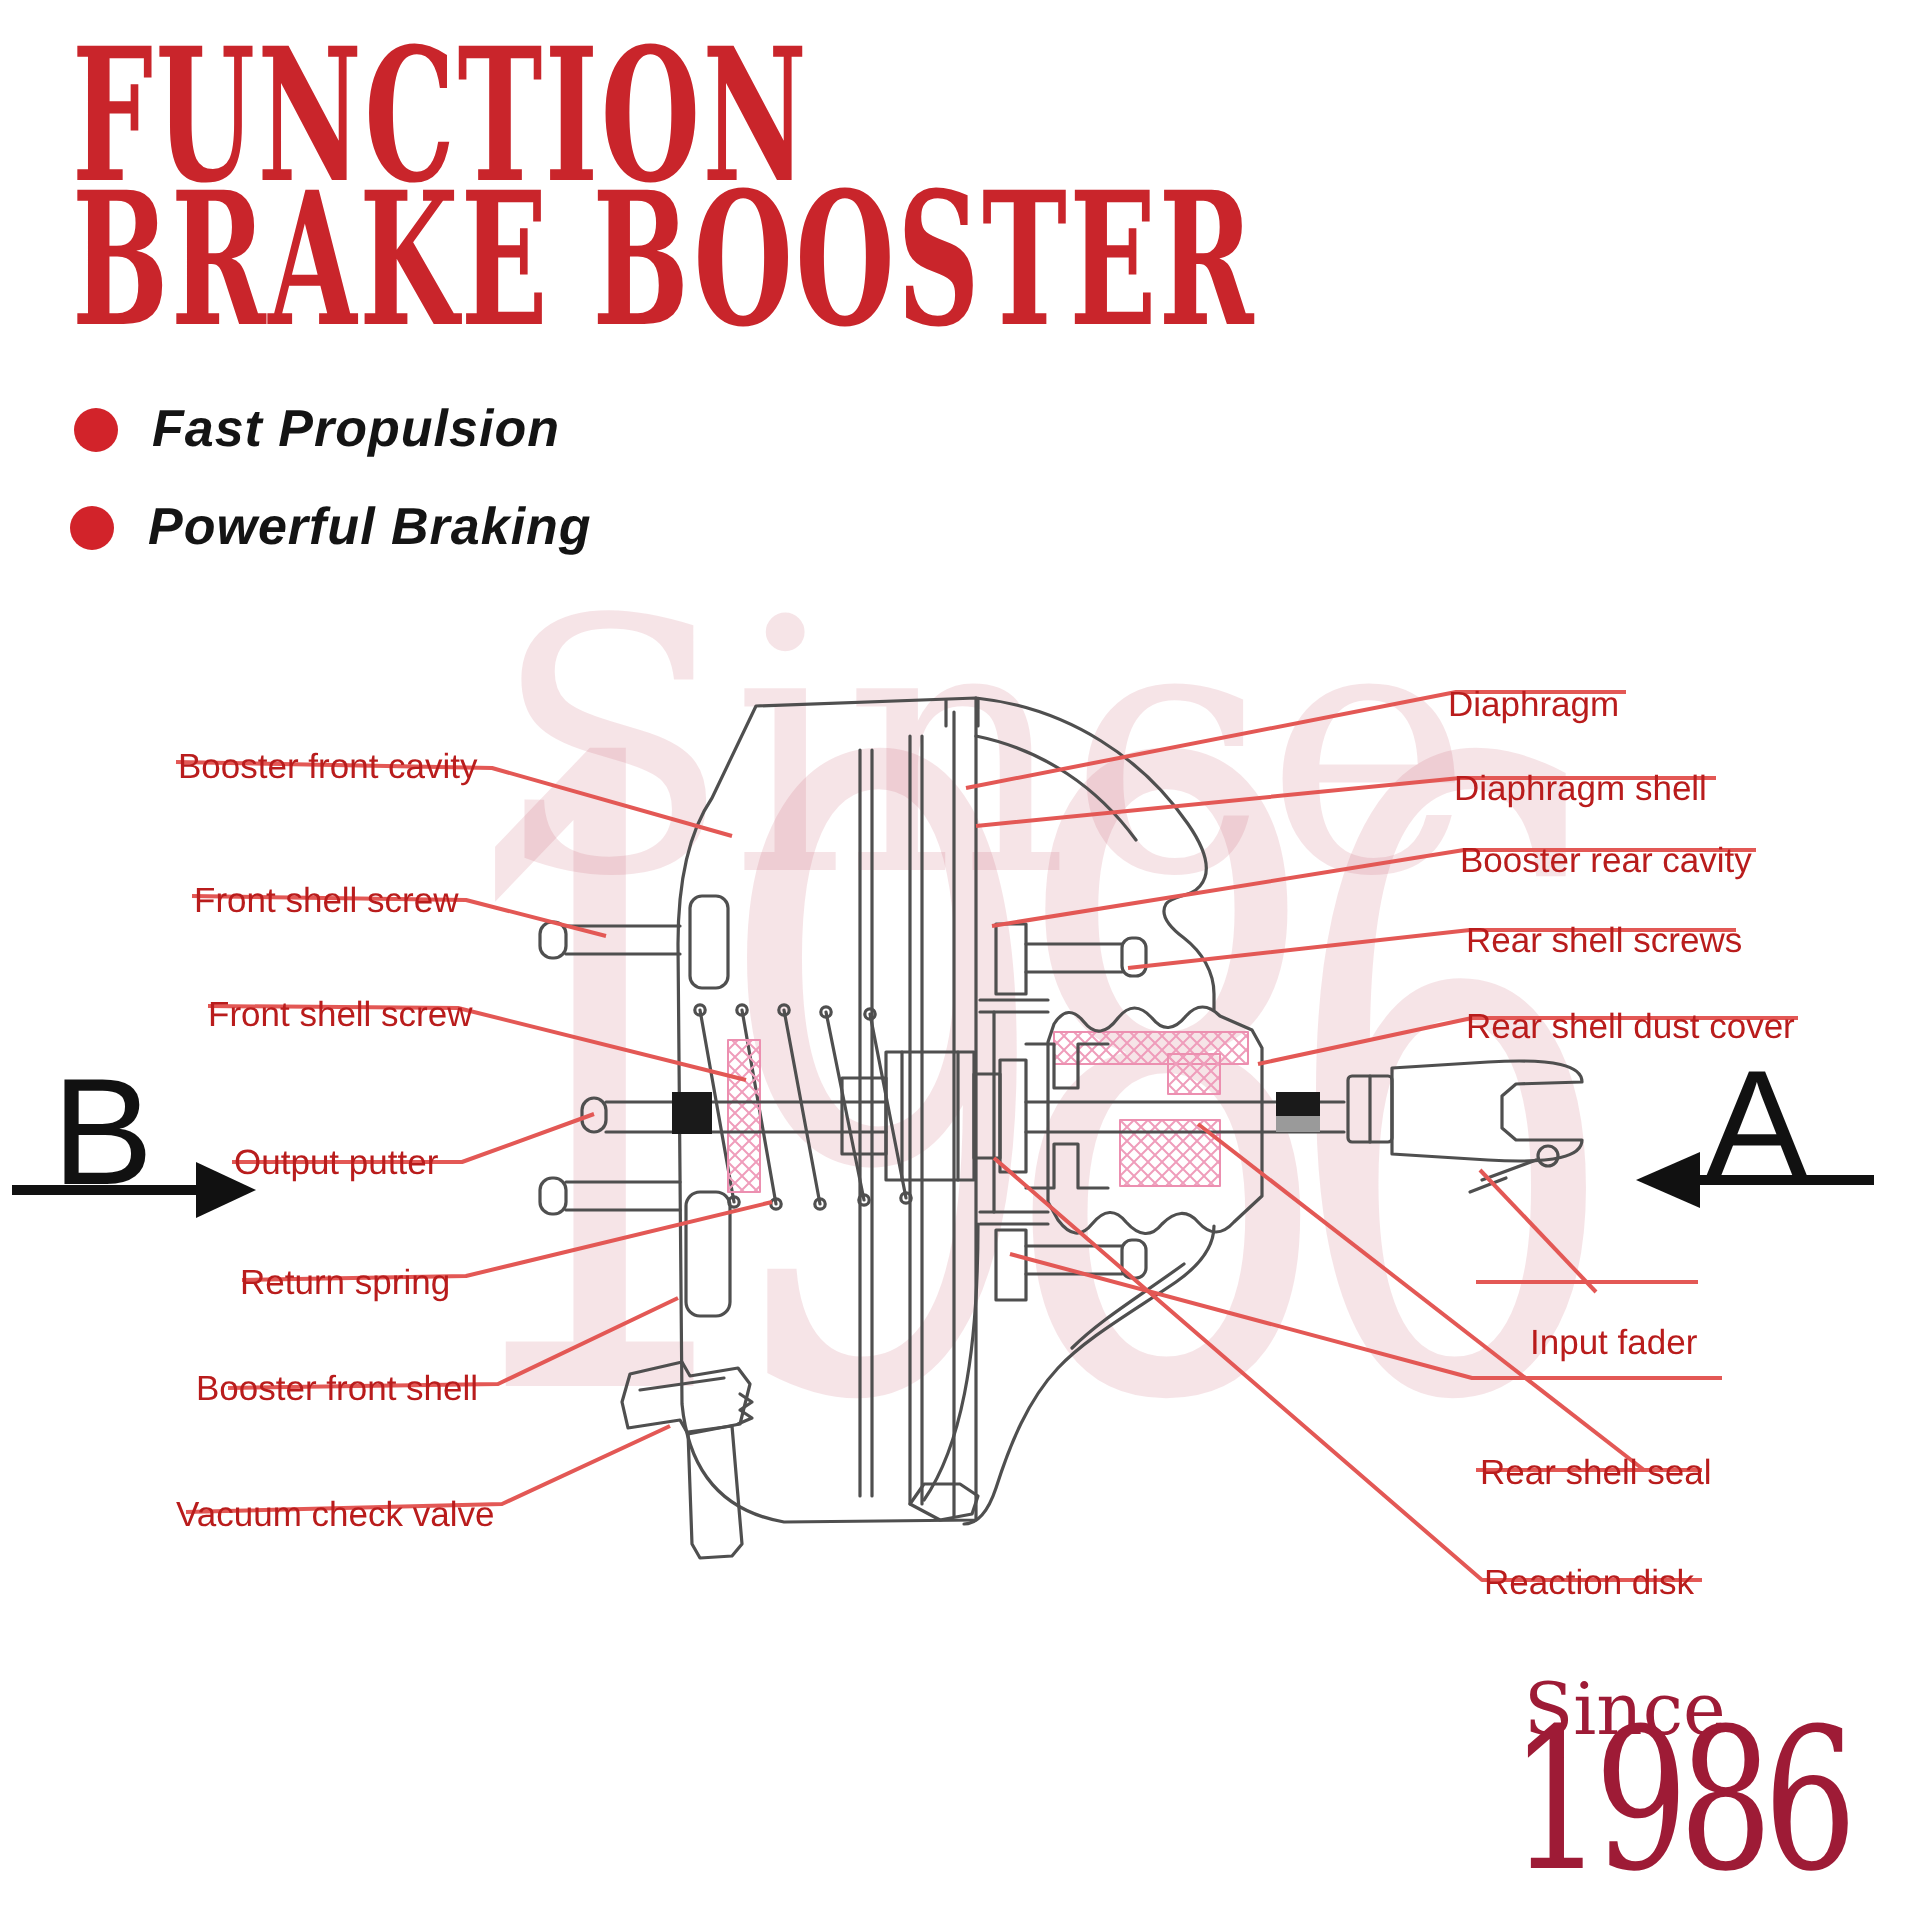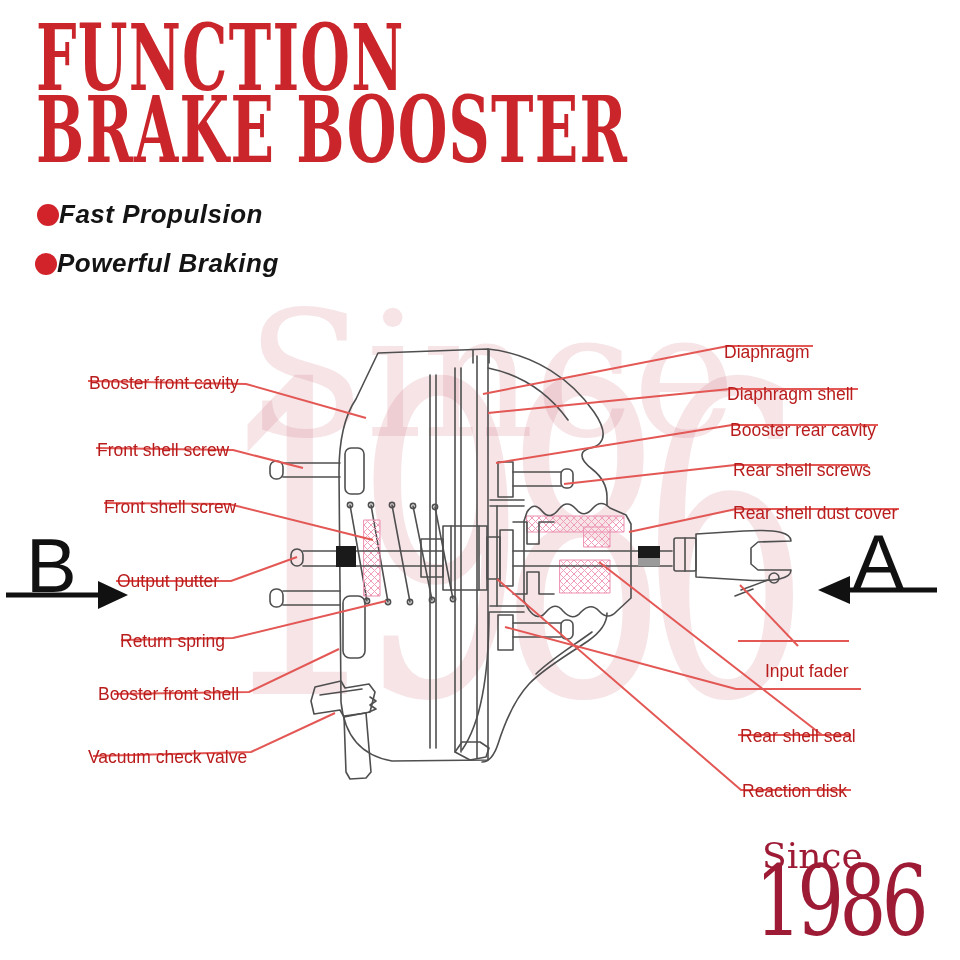--- a/index.html
+++ b/index.html
@@ -13,21 +13,21 @@
   #wm-year{left:215px;top:330px;font-size:430px;letter-spacing:-45px;
            transform:scaleX(0.62);transform-origin:left top;}
 
   
   .title-line{position:absolute;left:36px;color:#c9252b;font-family:"DejaVu Serif",serif;
       font-weight:bold;font-size:92px;line-height:1;letter-spacing:2px;
       transform:scaleX(0.62);transform-origin:left top;white-space:nowrap;z-index:2;}
   #title1{top:12px;} #title2{top:84px;}
 
   
-  .feature{position:absolute;display:flex;align-items:center;z-index:2;}
+  .feature{position:absolute;display:flex;align-items:center;gap:17px;z-index:2;}
   .dot{width:22px;height:22px;border-radius:50%;background:#d2232a;flex:0 0 auto;}
   .feature .ftext{font-size:26px;font-weight:bold;font-style:italic;color:#141414;
       letter-spacing:0.5px;white-space:nowrap;}
   #feat1{left:37px;top:199px;} #feat2{left:35px;top:248px;align-items:center;}
 
   svg.diagram{position:absolute;left:0;top:0;z-index:1;}
 
   
   .plabel{position:absolute;font-size:17.5px;color:#b91c1c;z-index:2;white-space:nowrap;margin-top:20px;}
 

